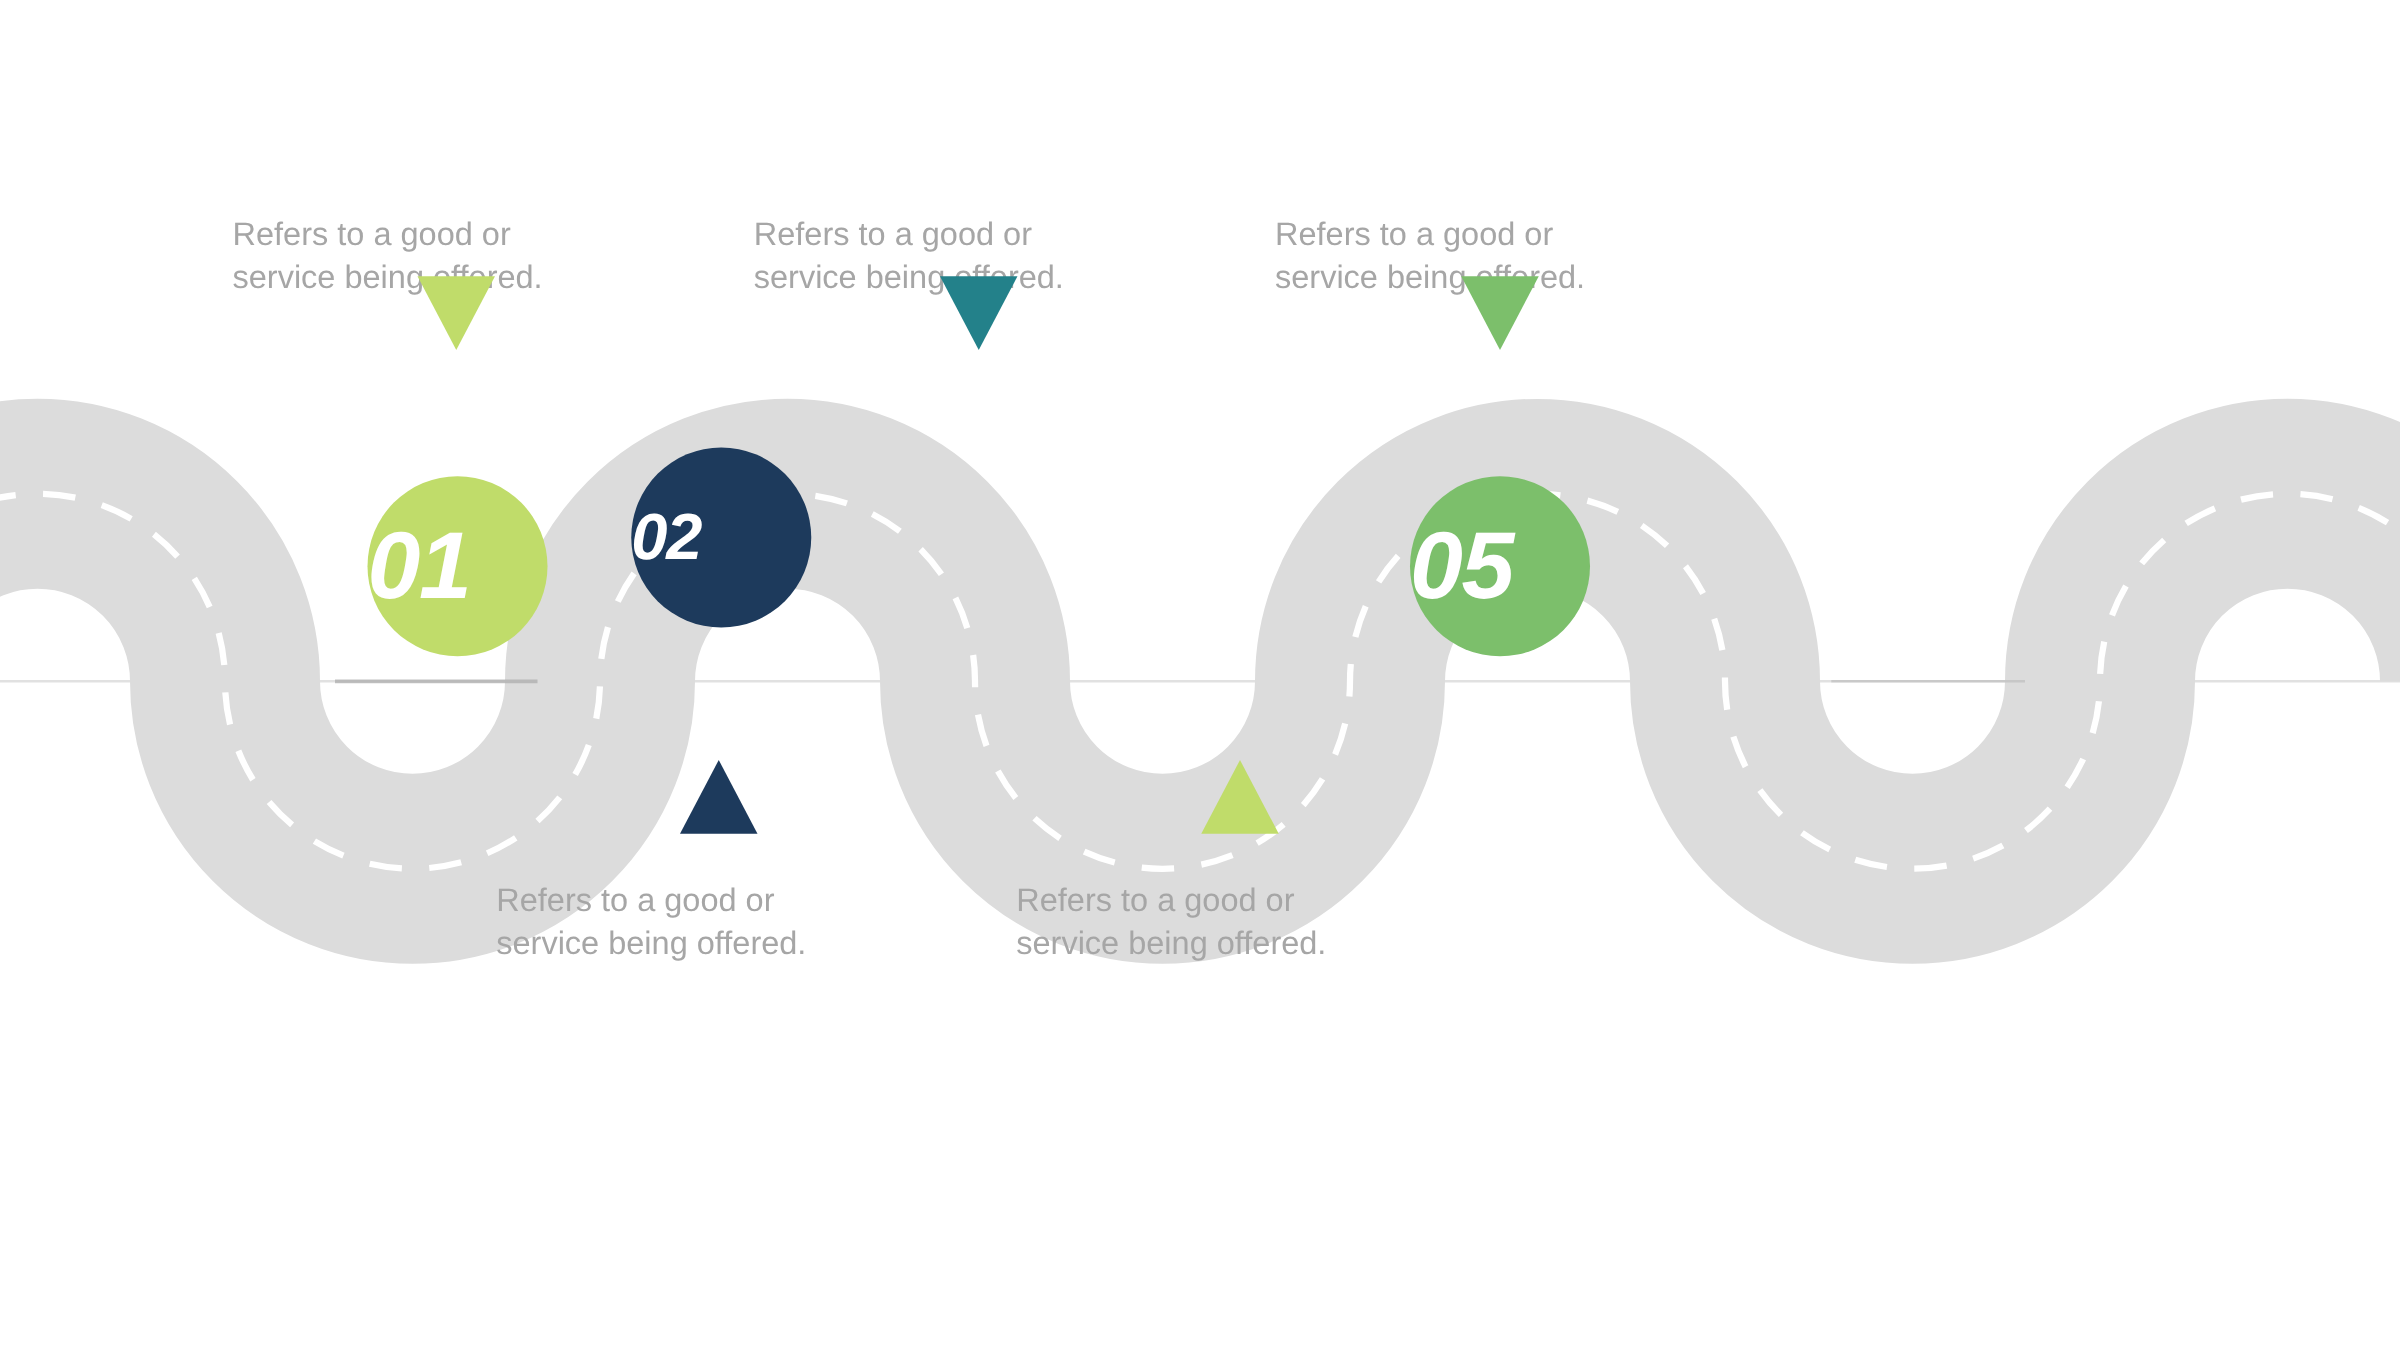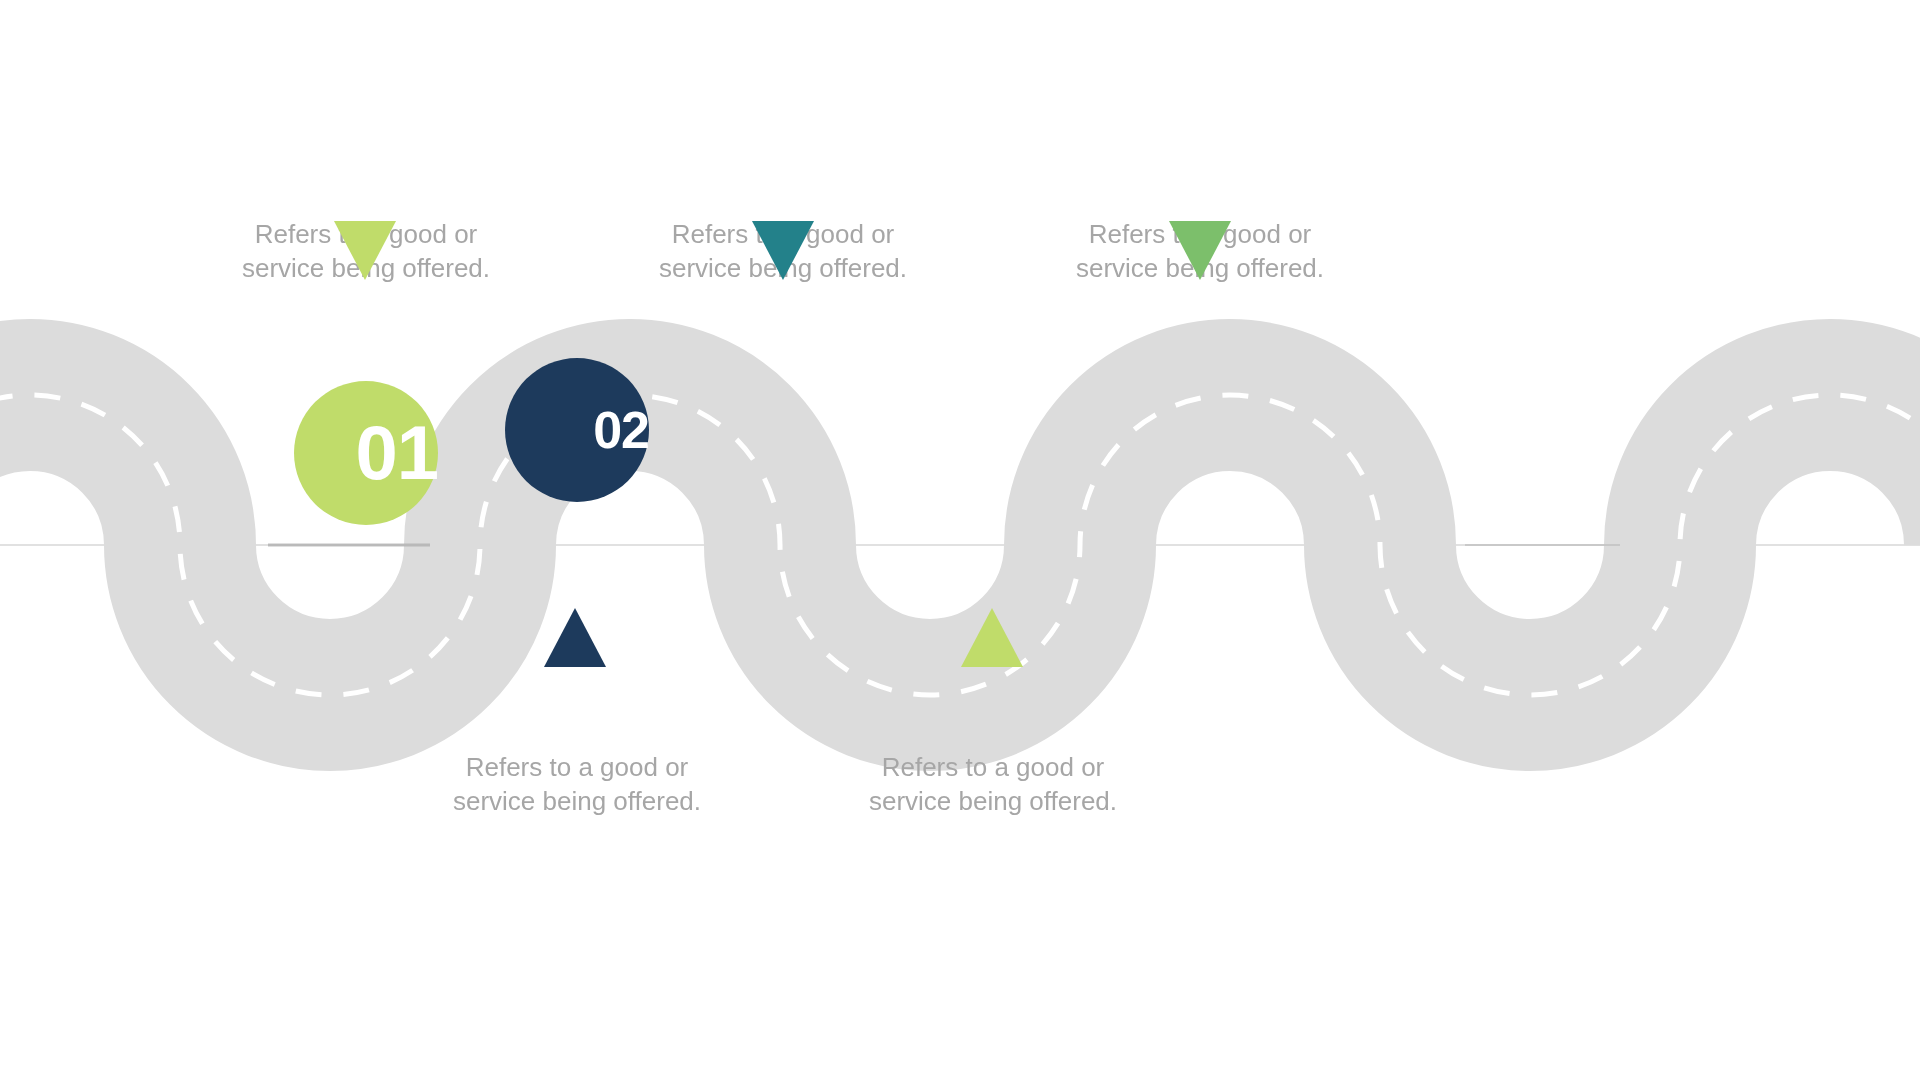--- a/index.html
+++ b/index.html
@@ -24,35 +24,34 @@
     left: 0;
     top: 0;
     width: 1920px;
     height: 1080px;
   }
   .step-circle {
     position: absolute;
     border-radius: 50%;
     display: flex;
     align-items: center;
-    justify-content: flex-end;
+    justify-content: flex-start;
     color: #ffffff;
     font-weight: bold;
     letter-spacing: -1px;
     line-height: 1;
     user-select: none;
+    font-style: italic;
   }
   .caption {
     position: absolute;
-    text-align: center;
     color: #a6a6a6;
     font-size: 26px;
     line-height: 1.32;
     white-space: pre-line;
-    margin-top: 47px;
   }
   .pointer {
     position: absolute;
     width: 0;
     height: 0;
   }
   .pointer.down {
     border-left: 31px solid transparent;
     border-right: 31px solid transparent;
   }
@@ -118,14 +117,17 @@
 service being offered.</div>
   <div class="pointer down" style="left:752px; top:221px; border-top:59px solid #23818a;"></div>
 
   <div class="pointer up" style="left:961px; top:608px; border-bottom:59px solid #c0dc6a;"></div>
   <div class="caption" style="left:813px; top:703px; width:360px;">Refers to a good or
 service being offered.</div>
 
   <div class="caption" style="left:1020px; top:170px; width:360px;">Refers to a good or
 service being offered.</div>
   <div class="pointer down" style="left:1169px; top:221px; border-top:59px solid #7cbf6b;"></div>
+  <div class="step-circle" style="left:1128px; top:381px; width:144px; height:144px; background:#7cbf6b; font-size:76px;">
+    <span>05</span>
+  </div>
 
 </div>
 
 </body></html>

